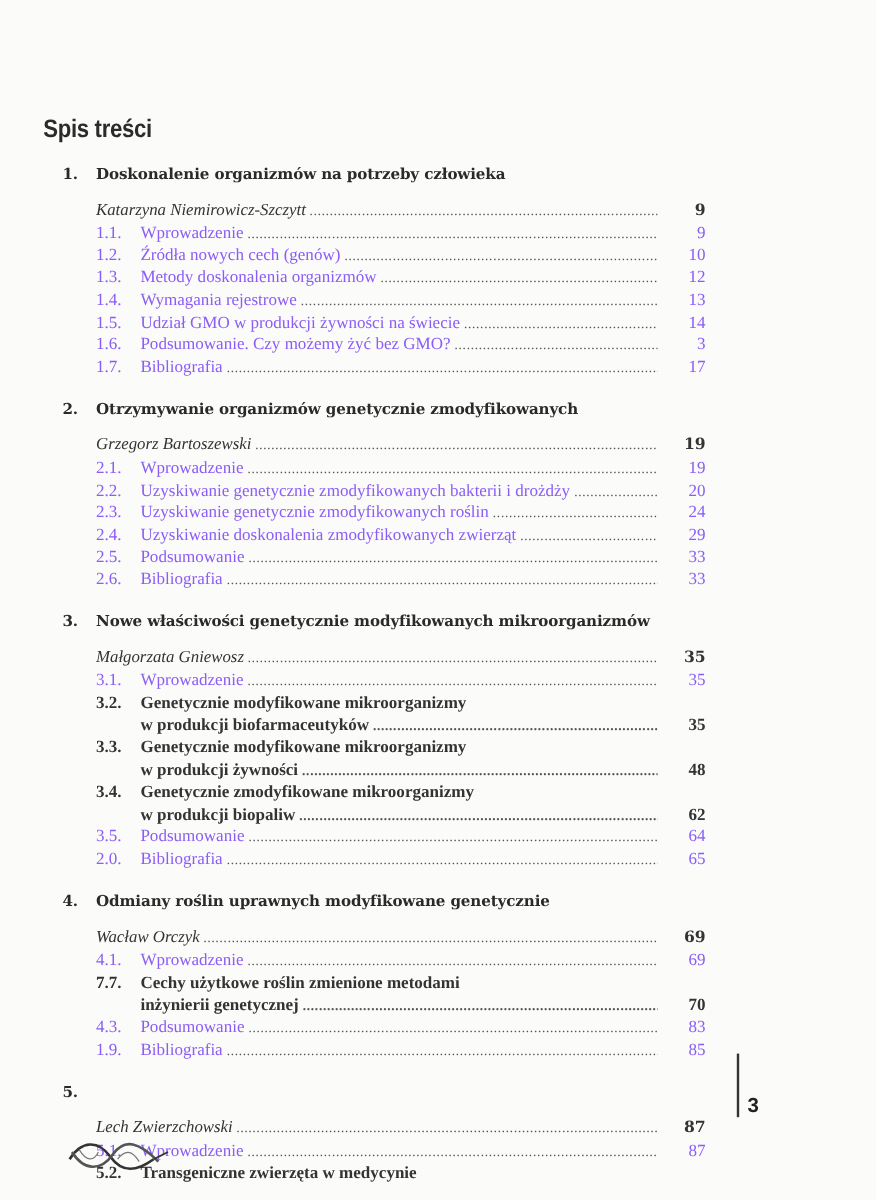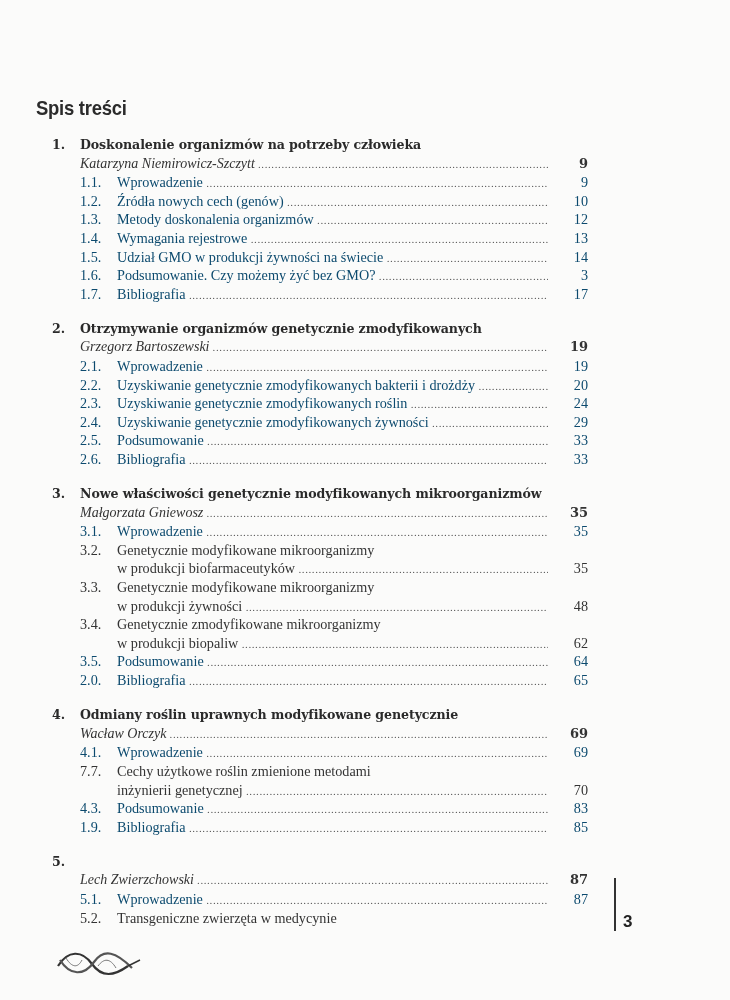--- a/index.html
+++ b/index.html
@@ -19,26 +19,26 @@
     height: 18.6px; line-height: 18.6px; display: flex; white-space: nowrap;
     letter-spacing: -0.1px;
   }
   .ch-num { width: 28px; }
   .row { display: flex; height: 18.6px; line-height: 18.6px; font-size: 13px; white-space: nowrap; align-items: baseline; }
   .row .lead { flex: 1; overflow: hidden; }
   .row .lead::after {
     content: " ........................................................................................................................................................................................................";
     color: #555; letter-spacing: 0.6px; font-size: 11px;
   }
-  .author { padding-left: 28px; font-family: "Liberation Serif", serif; font-style: italic; font-size: 14px; color: #333; }
+  .author { padding-left: 28px; font-family: "Liberation Serif", serif; font-style: italic; font-size: 14px; color: #333; margin-top: 12px; }
   .author .page { font-weight: bold; font-style: normal; font-family: "DejaVu Serif", serif; font-size: 13px; }
   .page { width: 36px; text-align: right; padding-left: 4px; }
-  .sec { padding-left: 28px; font-family: "Liberation Serif", serif; font-size: 14.2px; color: #0c4a6e; }
+  .sec { padding-left: 28px; font-family: "Liberation Serif", serif; font-size: 14.2px; color: #8b5cf6; }
   .sec-num { width: 37px; }
-  .sec-multi { padding-left: 28px; font-family: "Liberation Serif", serif; font-size: 14.2px; color: #333; }
+  .sec-multi { padding-left: 28px; font-family: "Liberation Serif", serif; font-size: 14.2px; color: #333; font-weight: bold; }
   .sec-multi .line1 { display: flex; height: 18.6px; line-height: 18.6px; }
   .sec-multi .line2 { display: flex; height: 18.6px; line-height: 18.6px; padding-left: 37px; }
   .sec-multi .line2 .lead { flex: 1; overflow: hidden; white-space: nowrap; }
   .sec-multi .line2 .lead::after {
     content: " ........................................................................................................................................................................................................";
     color: #555; letter-spacing: 0.6px; font-size: 11px;
   }
   .margin-bar { position: absolute; left: 614px; top: 878px; width: 2px; height: 53px; background: #333; }
   .folio {
     position: absolute; left: 623px; top: 912px; font-family: "Liberation Sans", sans-serif;
@@ -116,21 +116,21 @@
         <span class="lead"><span>Uzyskiwanie genetycznie zmodyfikowanych bakterii i drożdży</span></span>
         <span class="page">20</span>
       </div>
       <div class="row sec">
         <span class="sec-num">2.3.</span>
         <span class="lead"><span>Uzyskiwanie genetycznie zmodyfikowanych roślin</span></span>
         <span class="page">24</span>
       </div>
       <div class="row sec">
         <span class="sec-num">2.4.</span>
-        <span class="lead"><span>Uzyskiwanie genetycznie zmodyfikowanych żywności</span></span>
+        <span class="lead"><span>Uzyskiwanie doskonalenia zmodyfikowanych zwierząt</span></span>
         <span class="page">29</span>
       </div>
       <div class="row sec">
         <span class="sec-num">2.5.</span>
         <span class="lead"><span>Podsumowanie</span></span>
         <span class="page">33</span>
       </div>
       <div class="row sec">
         <span class="sec-num">2.6.</span>
         <span class="lead"><span>Bibliografia</span></span>

